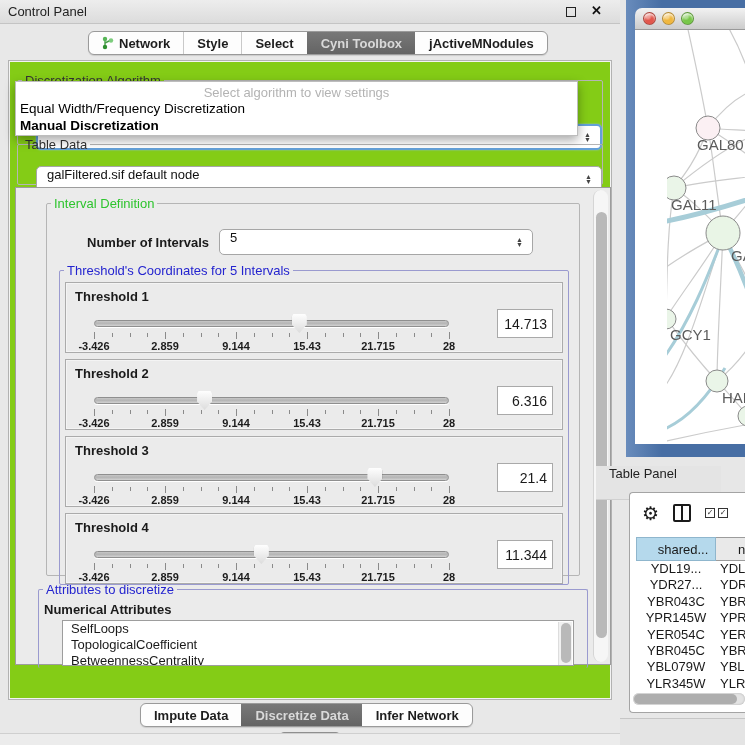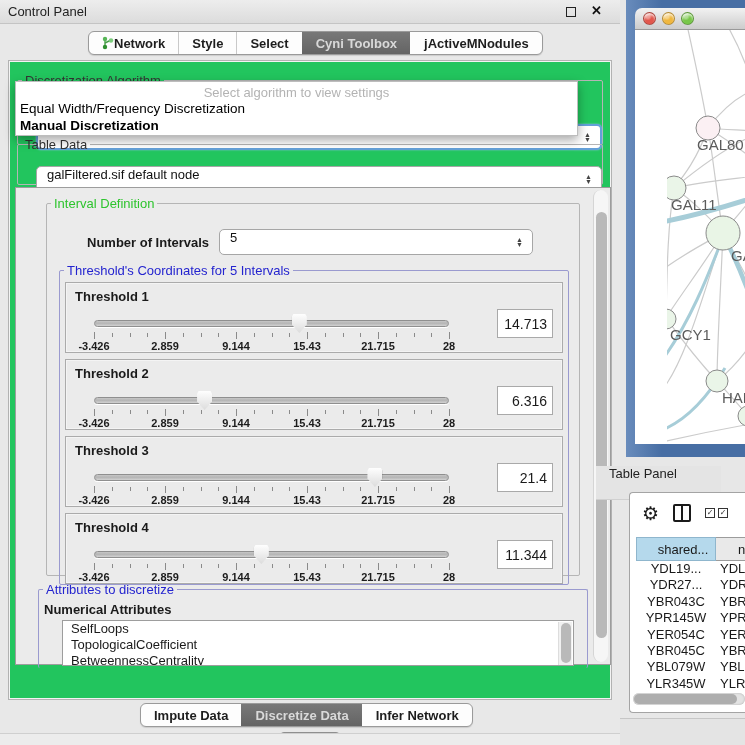--- a/index.html
+++ b/index.html
@@ -11,30 +11,30 @@
   #control-panel { position:absolute; left:0; top:0; width:620px; height:745px; background:#e8e8e8; }
   #cp-titlebar { position:absolute; left:0; top:0; width:100%; height:24px;
     background:linear-gradient(#ededed,#dcdcdc); border-bottom:1px solid #c4c4c4;
     display:flex; align-items:center; padding:0 8px; }
   #cp-title { font-size:13px; color:#222; }
   #cp-float { position:absolute; right:44px; top:7px; width:10px; height:10px; border:1.5px solid #222; background:transparent; }
   #cp-close { position:absolute; right:18px; top:3px; font-weight:bold; font-size:13px; color:#111; }
 
   .tabbar { position:absolute; display:inline-flex; border:1px solid #9a9a9a; border-radius:6px;
     overflow:hidden; background:#fdfdfd; height:24px; box-shadow:0 1px 1px rgba(0,0,0,.12); }
-  .tab { display:flex; align-items:center; padding:0 13px; font-size:13px; font-weight:bold;
+  .tab { display:flex; align-items:center; gap:5px; padding:0 13px; font-size:13px; font-weight:bold;
     color:#1d1d1d; border-left:1px solid #c9c9c9; white-space:nowrap; cursor:default; }
   .tab:first-child { border-left:none; }
   .tab.sel { background:linear-gradient(#787878,#646464); color:#d9d9d9; border-left-color:transparent; }
   .tab.sel + .tab { border-left-color:transparent; }
   #cp-tabs { left:88px; top:31px; }
   #cp-bottom-tabs { left:140px; top:703px; }
 
   #cp-main { position:absolute; left:8px; top:60px; width:604px; height:640px;
-    border:1px solid #b2b2b2; background:#22c55e; box-shadow:inset 0 0 0 1px #f3f3f3; }
+    border:1px solid #b2b2b2; background:#84cc16; box-shadow:inset 0 0 0 1px #f3f3f3; }
 
   fieldset { border:1px solid #b5b5b5; border-radius:2px; position:absolute; }
   legend { padding:0 3px; margin-left:4px; font-size:13px; }
   legend.green { color:#2ec42e; }
   legend.blue { color:#2424cf; }
   legend.dark { color:#333; }
 
   .combo { position:absolute; background:#fff; border:1px solid #a6a6a6; border-radius:5px;
     height:26px; display:flex; align-items:flex-start; padding:0 26px 0 10px; font-size:13px; color:#111; }
   .combo.focusring { border:2px solid #64a0d8; box-shadow:0 0 2px #8fc1e8; }

